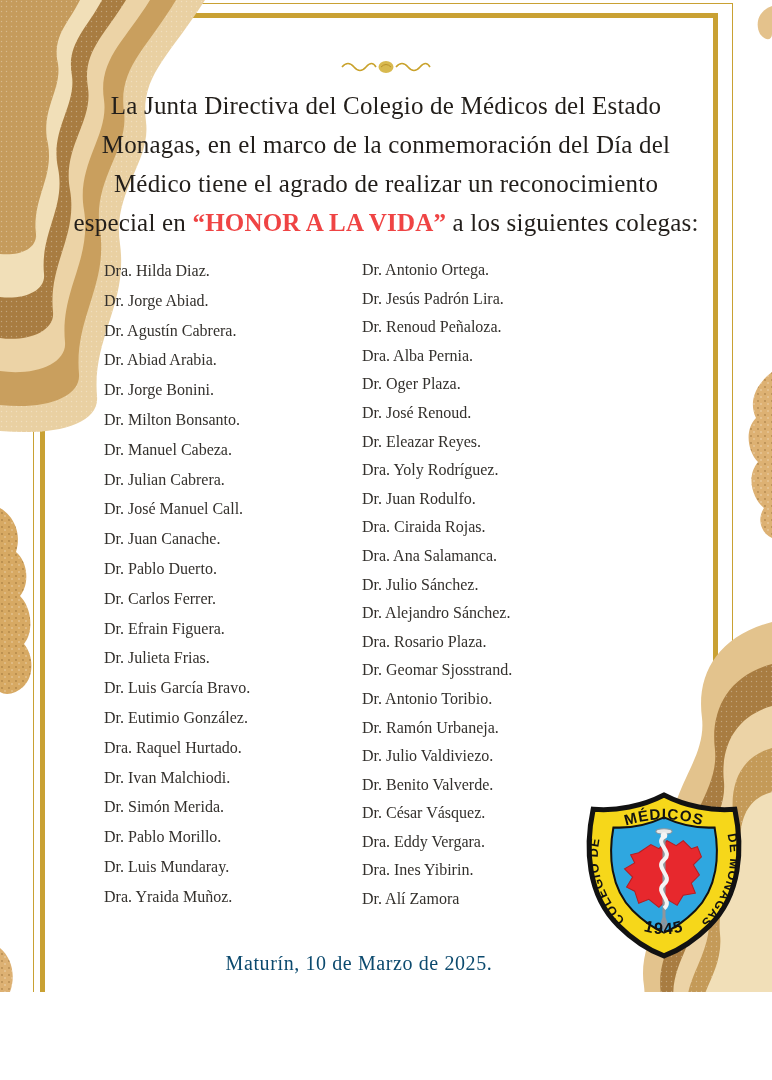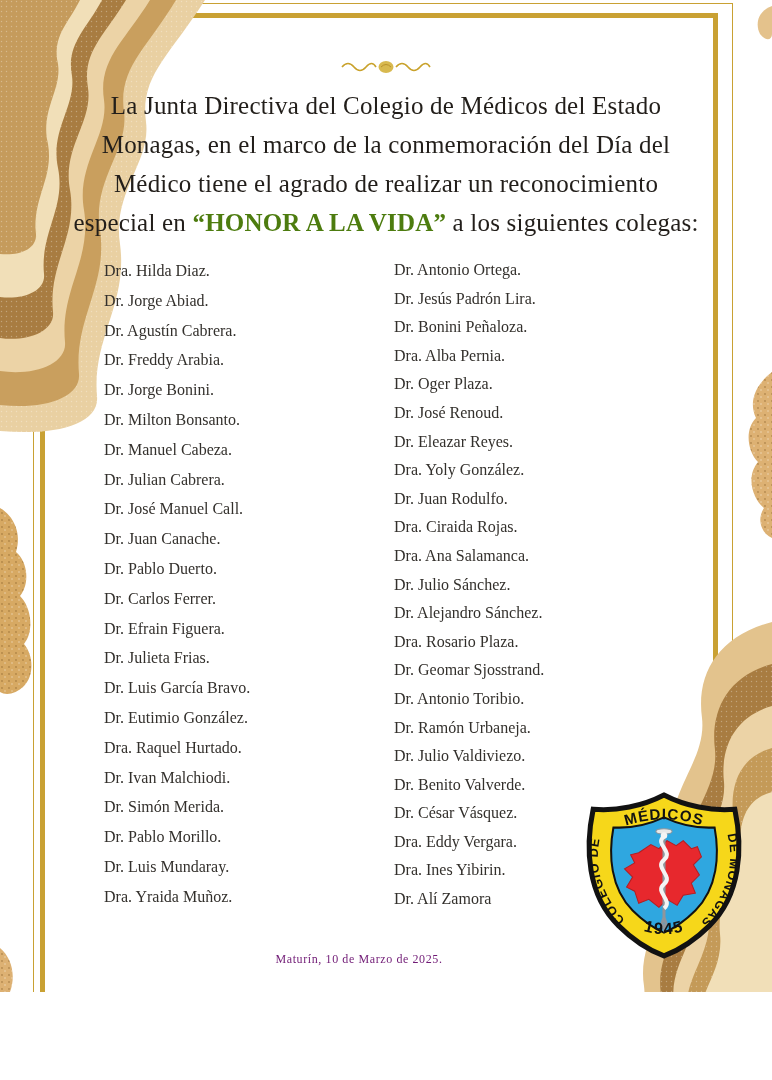--- a/index.html
+++ b/index.html
@@ -15,28 +15,28 @@
   .frame-thick{
     position:absolute;left:40px;top:13px;width:678px;height:995px;
     border:5px solid #C9A133;box-sizing:border-box;z-index:1;
   }
   .ornament{position:absolute;top:57px;left:50%;transform:translateX(-50%);z-index:3;}
   .title{
     position:absolute;top:86px;left:0;right:0;z-index:3;
     text-align:center;color:#221e1a;font-size:25px;line-height:39px;letter-spacing:.2px;
   }
   .title .tline{white-space:nowrap;}
-  .hl{color:#4d7c0f;font-weight:bold;}
+  .hl{color:#ef4444;font-weight:bold;}
   .cols{position:absolute;top:256px;left:0;right:0;z-index:3;color:#33302c;}
   .col{position:absolute;top:0;font-size:16px;}
   .col--left{left:104px;line-height:29.8px;}
-  .col--right{left:394px;line-height:28.6px;}
+  .col--right{left:362px;line-height:28.6px;}
   .footer{
     position:absolute;top:952px;left:0;right:54px;z-index:3;text-align:center;
-    color:#701a75;font-size:12px;letter-spacing:.6px;
+    color:#0c4a6e;font-size:20px;letter-spacing:.6px;
   }
   .logo{position:absolute;left:578px;top:790px;width:172px;height:170px;z-index:4;}
 </style>
 </head>
 <body>
 
 <div class="page">
 
   <div class="frame-thin"></div>
   <div class="frame-thick"></div>
@@ -102,21 +102,21 @@
     <div class="tline">Monagas, en el marco de la conmemoración del Día del</div>
     <div class="tline">Médico tiene el agrado de realizar un reconocimiento</div>
     <div class="tline"><span>especial en </span><span class="hl">“HONOR A LA VIDA”</span><span> a los siguientes colegas:</span></div>
   </div>
 
   <div class="cols">
     <div class="col col--left">
         <div class="name">Dra. Hilda Diaz.</div>
         <div class="name">Dr. Jorge Abiad.</div>
         <div class="name">Dr. Agustín Cabrera.</div>
-        <div class="name">Dr. Freddy Arabia.</div>
+        <div class="name">Dr. Abiad Arabia.</div>
         <div class="name">Dr. Jorge Bonini.</div>
         <div class="name">Dr. Milton Bonsanto.</div>
         <div class="name">Dr. Manuel Cabeza.</div>
         <div class="name">Dr. Julian Cabrera.</div>
         <div class="name">Dr. José Manuel Call.</div>
         <div class="name">Dr. Juan Canache.</div>
         <div class="name">Dr. Pablo Duerto.</div>
         <div class="name">Dr. Carlos Ferrer.</div>
         <div class="name">Dr. Efrain Figuera.</div>
         <div class="name">Dr. Julieta Frias.</div>
@@ -125,26 +125,26 @@
         <div class="name">Dra. Raquel Hurtado.</div>
         <div class="name">Dr. Ivan Malchiodi.</div>
         <div class="name">Dr. Simón Merida.</div>
         <div class="name">Dr. Pablo Morillo.</div>
         <div class="name">Dr. Luis Mundaray.</div>
         <div class="name">Dra. Yraida Muñoz.</div>
       </div>
     <div class="col col--right">
         <div class="name">Dr. Antonio Ortega.</div>
         <div class="name">Dr. Jesús Padrón Lira.</div>
-        <div class="name">Dr. Bonini Peñaloza.</div>
+        <div class="name">Dr. Renoud Peñaloza.</div>
         <div class="name">Dra. Alba Pernia.</div>
         <div class="name">Dr. Oger Plaza.</div>
         <div class="name">Dr. José Renoud.</div>
         <div class="name">Dr. Eleazar Reyes.</div>
-        <div class="name">Dra. Yoly González.</div>
+        <div class="name">Dra. Yoly Rodríguez.</div>
         <div class="name">Dr. Juan Rodulfo.</div>
         <div class="name">Dra. Ciraida Rojas.</div>
         <div class="name">Dra. Ana Salamanca.</div>
         <div class="name">Dr. Julio Sánchez.</div>
         <div class="name">Dr. Alejandro Sánchez.</div>
         <div class="name">Dra. Rosario Plaza.</div>
         <div class="name">Dr. Geomar Sjosstrand.</div>
         <div class="name">Dr. Antonio Toribio.</div>
         <div class="name">Dr. Ramón Urbaneja.</div>
         <div class="name">Dr. Julio Valdiviezo.</div>

